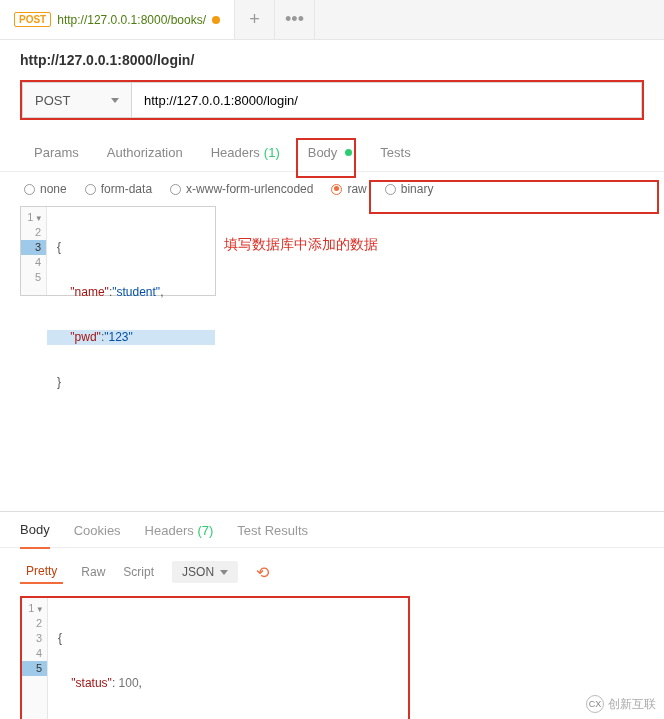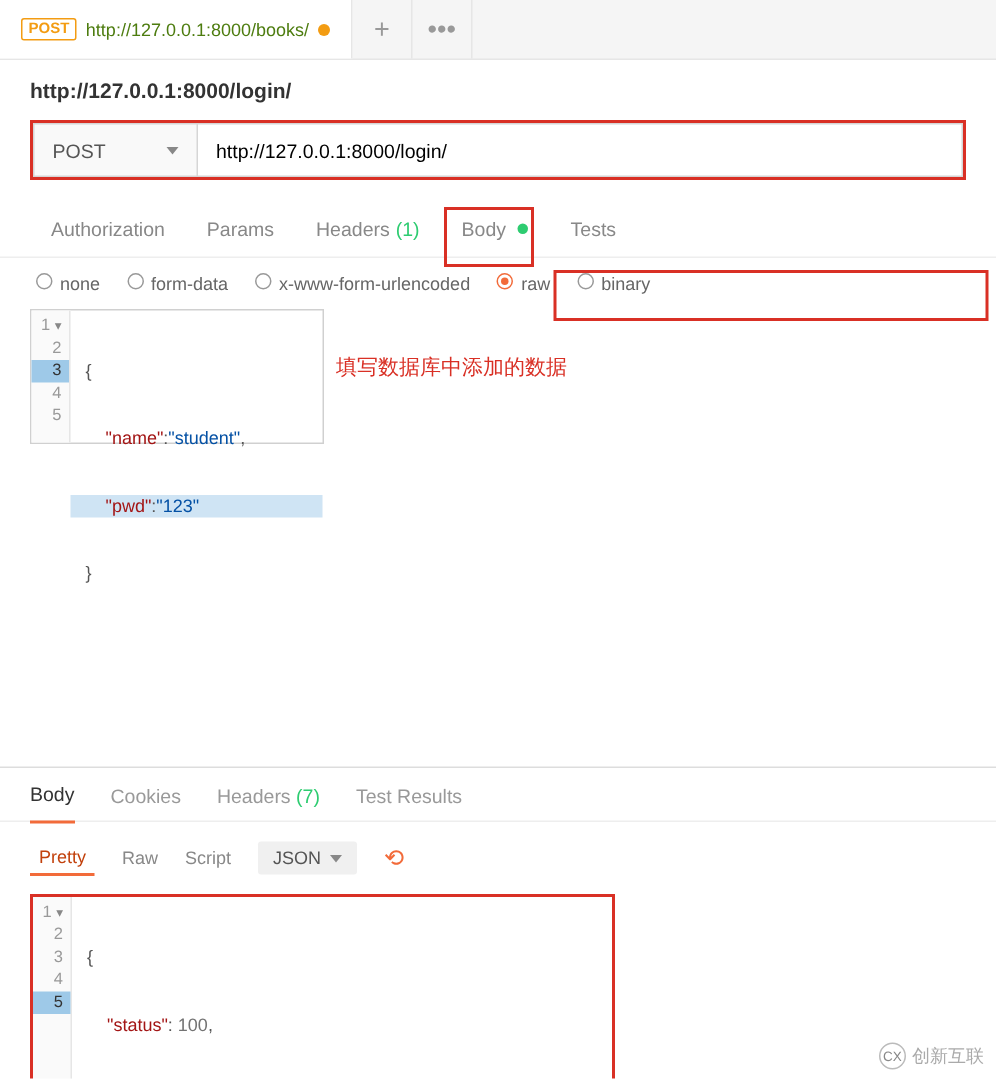--- a/index.html
+++ b/index.html
@@ -21,21 +21,21 @@
   .chev { width: 0; height: 0; border-left: 4px solid transparent; border-right: 4px solid transparent; border-top: 5px solid #888; }
   .url-input { flex: 1; height: 36px; border: 1px solid #d6d6d6; border-left: none; padding: 0 12px; font-size: 13px; outline: none; }
 
   .section-tabs { display: flex; align-items: center; gap: 0; padding: 0 20px; height: 38px; border-bottom: 1px solid #eee; }
   .stab { padding: 0 14px; height: 100%; display: flex; align-items: center; color: #888; cursor: pointer; gap: 4px; }
   .stab .count { color: #2ecc71; }
   .stab.body-tab { position: relative; }
   .dot-green-sm { width: 7px; height: 7px; border-radius: 50%; background: #2ecc71; margin-left: 4px; }
 
   .body-type-row { display: flex; align-items: center; padding: 10px 24px; gap: 18px; font-size: 12px; color: #666; }
-  .radio-item { display: flex; gap: 5px; cursor: pointer; }
+  .radio-item { display: flex; align-items: center; gap: 5px; cursor: pointer; }
   .radio { width: 11px; height: 11px; border-radius: 50%; border: 1.5px solid #999; background: #fff; }
   .radio.sel { border-color: #f26b3a; }
   .radio.sel::after { content: ""; display: block; width: 5px; height: 5px; border-radius: 50%; background: #f26b3a; margin: 1.5px auto; }
   .content-type { color: #f26b3a; margin-left: 4px; display: flex; align-items: center; gap: 6px; cursor: pointer; }
 
   .editor-box { margin: 0 20px; border: 1px solid #d0d0d0; display: flex; height: 90px; }
   .gutter { width: 26px; background: #fafafa; border-right: 1px solid #e6e6e6; font-family: Consolas, monospace; font-size: 11px; color: #999; padding-top: 3px; text-align: right; }
   .gutter div { padding-right: 5px; height: 15px; line-height: 15px; }
   .gutter div.hl { background: #9ec9e8; color: #333; }
   .code-area { flex: 1; font-family: Consolas, monospace; font-size: 12px; padding-top: 3px; line-height: 15px; white-space: pre; }
@@ -87,22 +87,22 @@
 
 <div class="method-row redbox">
   <div class="method-select">
     <span>POST</span>
     <span class="chev"></span>
   </div>
   <input class="url-input" value="http://127.0.0.1:8000/login/" style="">
 </div>
 
 <div class="section-tabs">
+  <div class="stab">Params</div>
   <div class="stab">Authorization</div>
-  <div class="stab">Params</div>
   <div class="stab">
     <span>Headers</span>
     <span class="count">(1)</span>
   </div>
   <div class="stab body-tab" style="position:relative;">
     <span>Body</span>
     <span class="dot-green-sm"></span>
   </div>
   <div class="stab">Tests</div>
 </div>

